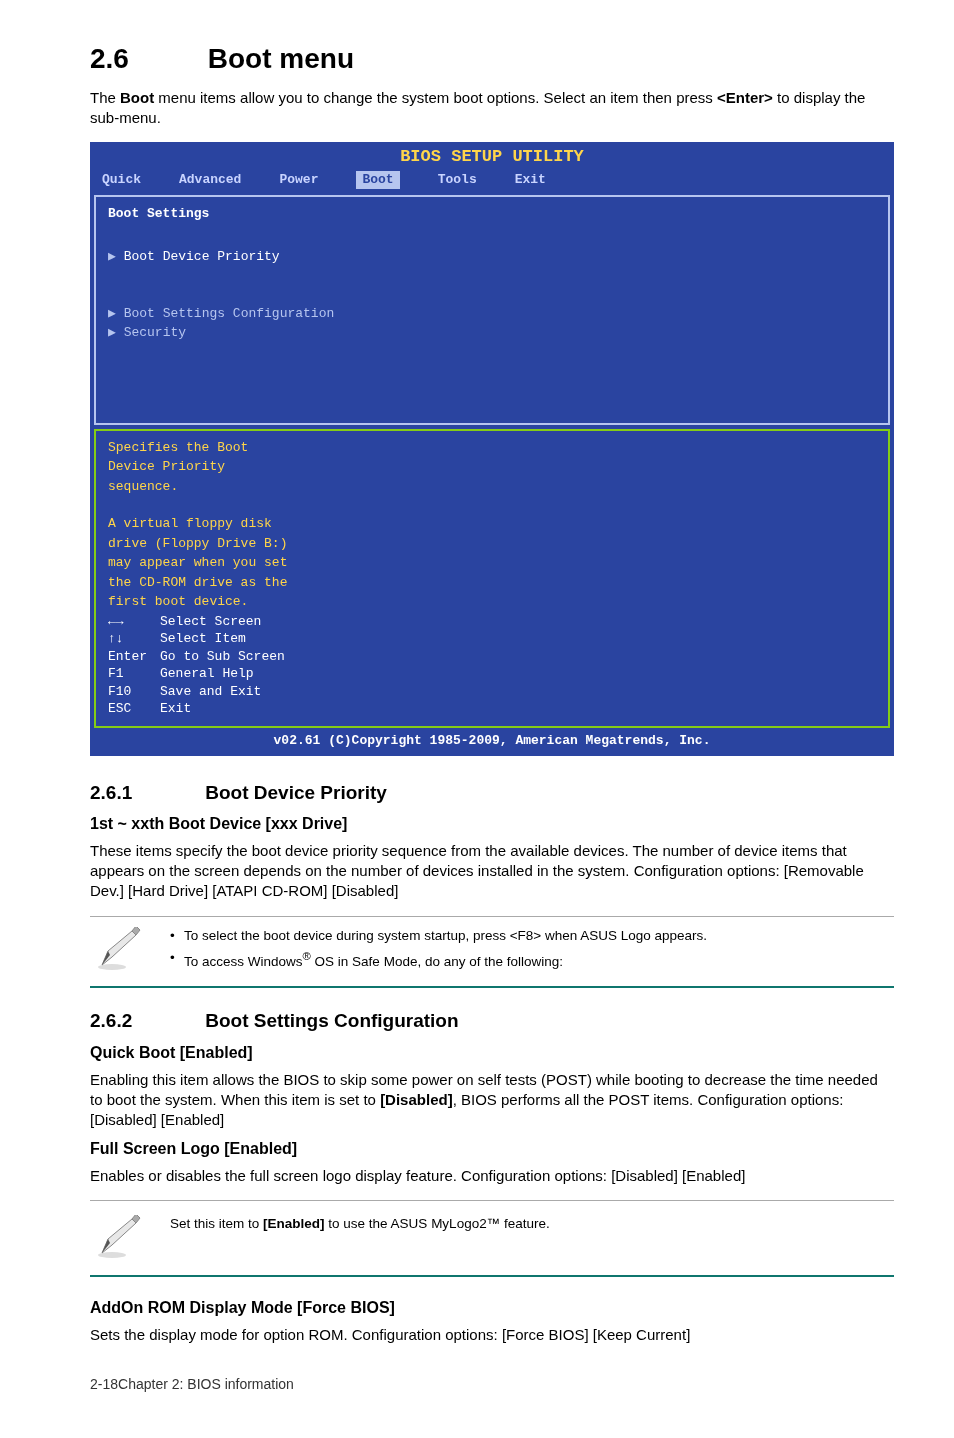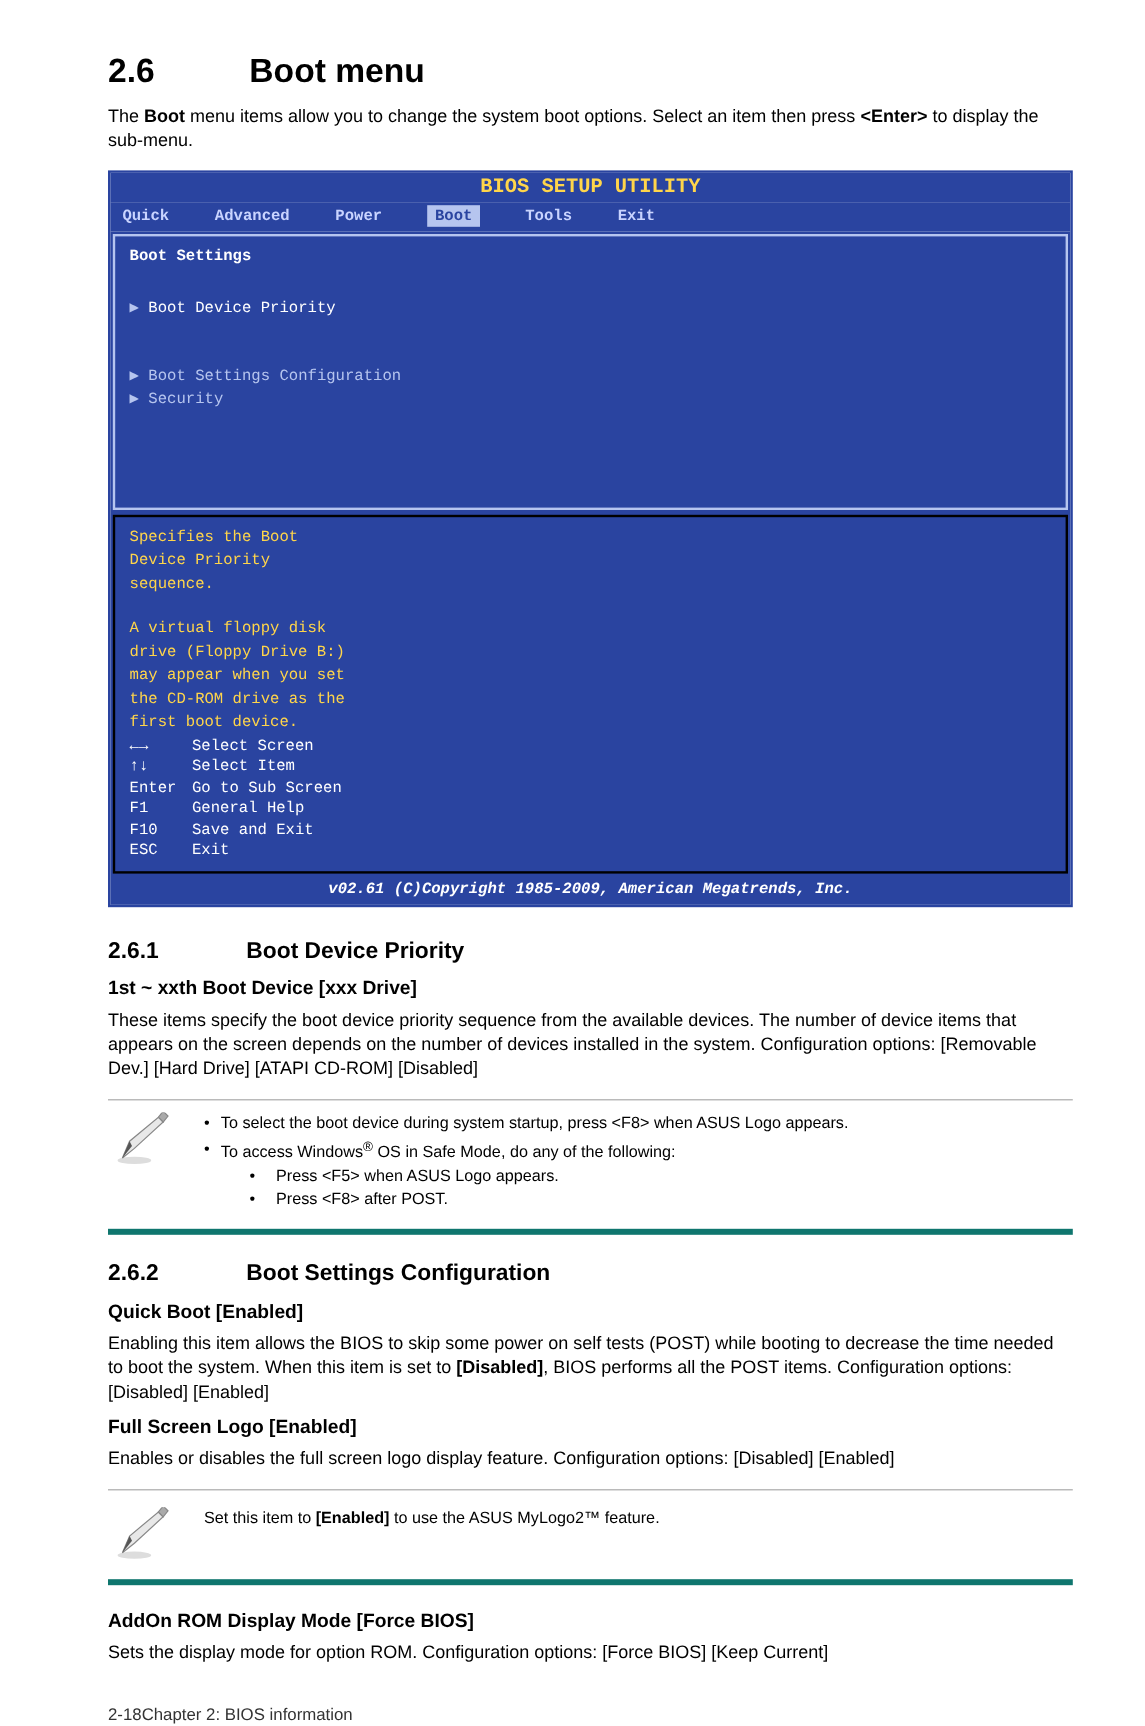--- a/index.html
+++ b/index.html
@@ -21,36 +21,36 @@
   .bios-topbar { background:#2a44a0; color:#ffd54a; font-family: "Courier New", monospace; font-size:17px; padding: 2px 0 0 0; text-align:center; font-weight:bold; }
   .bios-menubar { background:#2a44a0; font-family:"Courier New", monospace; font-size:13px; display:flex; padding: 2px 10px 4px 10px; gap: 38px; }
   .bios-menubar span { color:#c9d4ff; font-weight:bold; }
   .bios-menubar span.active { background:#b6c5ef; color:#2a44a0; padding:0 6px; }
   .bios-body { display:flex; font-family:"Courier New", monospace; font-size:13px; background:#2a44a0;flex-direction:column; }
   .bios-left { flex: 1.6; border:2px solid #b6c5ef; margin: 2px; padding: 8px 12px; color:#fff; min-height: 230px; }
   .bios-left .title-row { color:#fff; font-weight:bold; margin-bottom: 6px; }
   .bios-left .tri { color:#b6c5ef; }
   .bios-left .item { color:#b6c5ef; margin: 2px 0; }
   .bios-left .item.sel { color:#fff; }
-  .bios-right { flex: 1; border:2px solid #000000; margin: 2px; padding: 8px 12px; color:#ffd54a; min-height:230px; display:flex; flex-direction:column; }
+  .bios-right { flex: 1; border:2px solid #84cc16; margin: 2px; padding: 8px 12px; color:#ffd54a; min-height:230px; display:flex; flex-direction:column; }
   .bios-right .ylines { flex:0; }
   .bios-right .ylines div { margin-bottom: 2px; }
   .bios-right .spacer { flex:1; }
   .bios-right .keys { color:#fff; }
   .bios-right .keys .ylabel { color:#fff; }
   .bios-right .keys .row { display:flex; }
   .bios-right .keys .k { display:inline-block; min-width: 52px; }
-  .bios-footer { background:#2a44a0; color:#fff; font-family:"Courier New", monospace; font-size:13px; text-align:center; padding: 2px 0 4px 0; font-weight:bold;font-style:italic; }
+  .bios-footer { background:#2a44a0; color:#fff; font-family:"Courier New", monospace; font-size:13px; text-align:center; padding: 2px 0 4px 0; font-weight:bold; }
 
   h2.subsection { font-size: 19px; font-weight:bold; margin: 6px 0 8px 0; }
   h2.subsection .subnum { display:inline-block; width: 110px; }
   h3.h3 { font-size: 16px; font-weight:bold; margin: 8px 0 6px 0; }
   p.body { margin-bottom: 4px; }
 
-  .note-block { display:flex; align-items:flex-start; gap: 28px; border-top:1px solid #aaa; border-bottom:5px solid #0f766e; padding: 10px 6px 12px 6px; margin: 14px 0 20px 0; font-size: 13.5px; }
+  .note-block { display:flex; align-items:flex-start; gap: 28px; border-top:1px solid #aaa; border-bottom:2px solid #0f766e; padding: 10px 6px 12px 6px; margin: 14px 0 20px 0; font-size: 13.5px; }
   .note-block.single { padding: 14px 6px; }
   .note-icon svg { display:block; }
   .note-text ul { list-style: none; }
   .note-text > ul > li { position:relative; padding-left: 14px; margin-bottom: 4px; }
   .note-text > ul > li::before { content:"•"; position:absolute; left:0; top:0; }
   .note-text ul.inner { margin-top: 2px; }
   .note-text ul.inner li { position:relative; padding-left: 46px; }
   .note-text ul.inner li::before { content:"•"; position:absolute; left:24px; top:0; }
 
   .footer { display:flex; font-size: 14px; margin-top: 30px; color:#333; }
@@ -145,24 +145,20 @@
       <polygon points="6,38 12,24 36,4 40,8 16,30" fill="#e8e8e8" stroke="#888" stroke-width="1"></polygon>
       <polygon points="36,4 40,8 44,3 40,-1" fill="#aaa" stroke="#888" stroke-width="1"></polygon>
       <polygon points="6,38 12,24 14,28" fill="#555"></polygon>
     </svg>
   </div>
   <div class="note-text">
     <ul>
       <li>To select the boot device during system startup, press &lt;F8&gt; when ASUS Logo appears.</li>
       <li>
         <span>To access Windows</span><sup>®</sup><span> OS in Safe Mode, do any of the following:</span>
-        <ul class="inner">
-          <li>Press &lt;F5&gt; when ASUS Logo appears.</li>
-          <li>Press &lt;F8&gt; after POST.</li>
-        </ul>
       </li>
     </ul>
   </div>
 </div>
 
 <h2 class="subsection">
   <span class="subnum">2.6.2</span>
   <span>Boot Settings Configuration</span>
 </h2>
 

